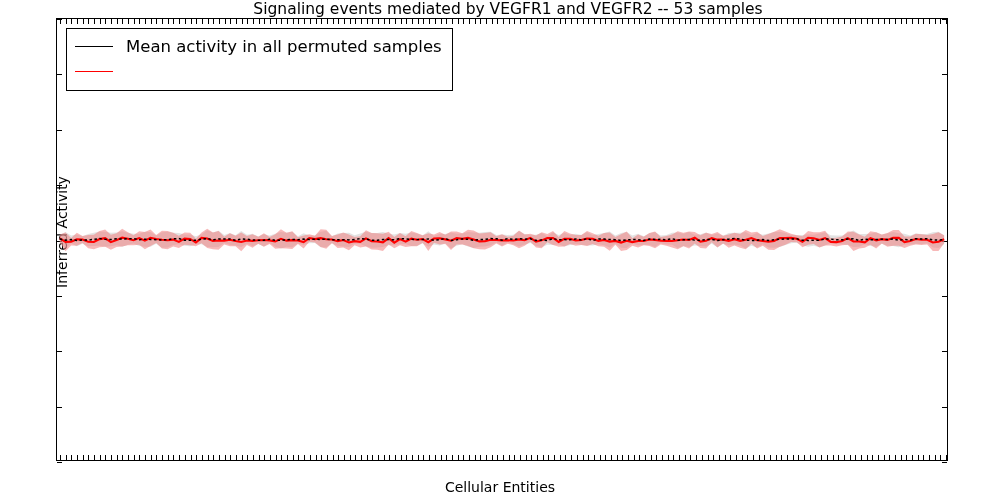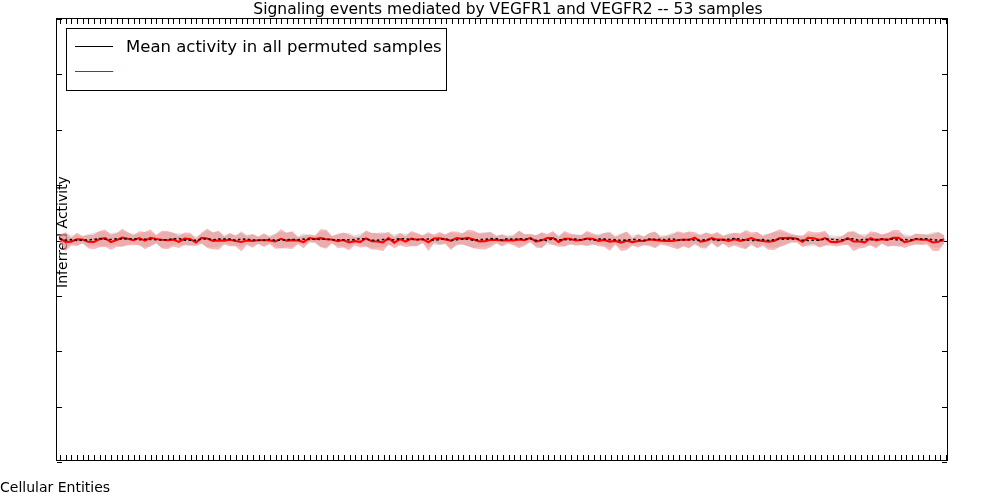--- a/index.html
+++ b/index.html
@@ -69,20 +69,21 @@
     left: auto;
     right: 0;
   }
 
   
   #xlabel {
     position: absolute;
     left: 0;
     top: 479px;
     width: 1000px;
+    text-align: center;
     font-size: 14px;
     white-space: nowrap;
   }
   .xtick-mark {
     position: absolute;
     bottom: 0;
     height: 5px;
     width: 0;
     border-left: 1.1px solid #000;
   }
@@ -99,21 +100,21 @@
     overflow: visible;
   }
 
   
   #legend {
     position: absolute;
     left: 9px;
     top: 9px;
     background: #ffffff;
     border: 1.2px solid #000000;
-    padding: 5px 4px 6px 8px;
+    padding: 5px 10px 6px 8px;
     box-sizing: border-box;
   }
   .legend-row {
     display: flex;
     align-items: center;
     height: 25px;
   }
   .legend-swatch {
     width: 38px;
     height: 0;

